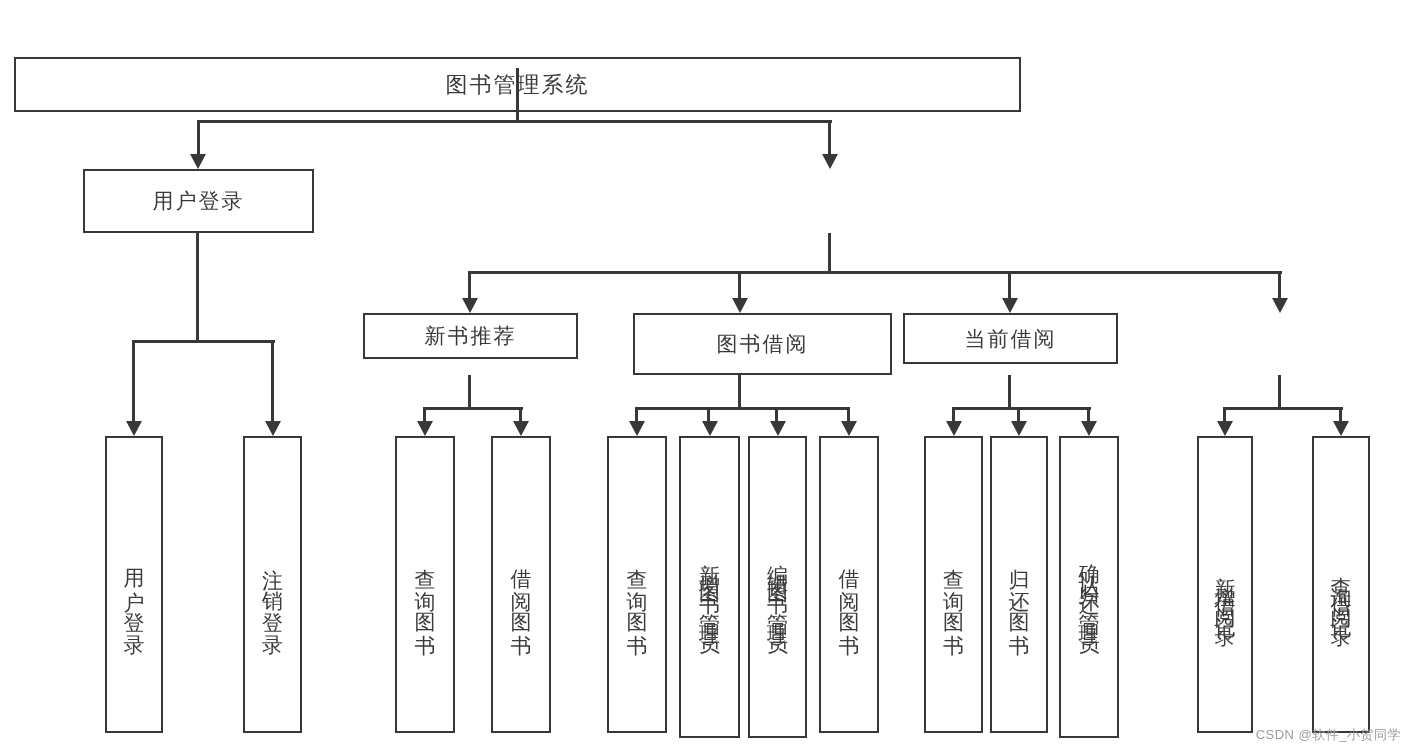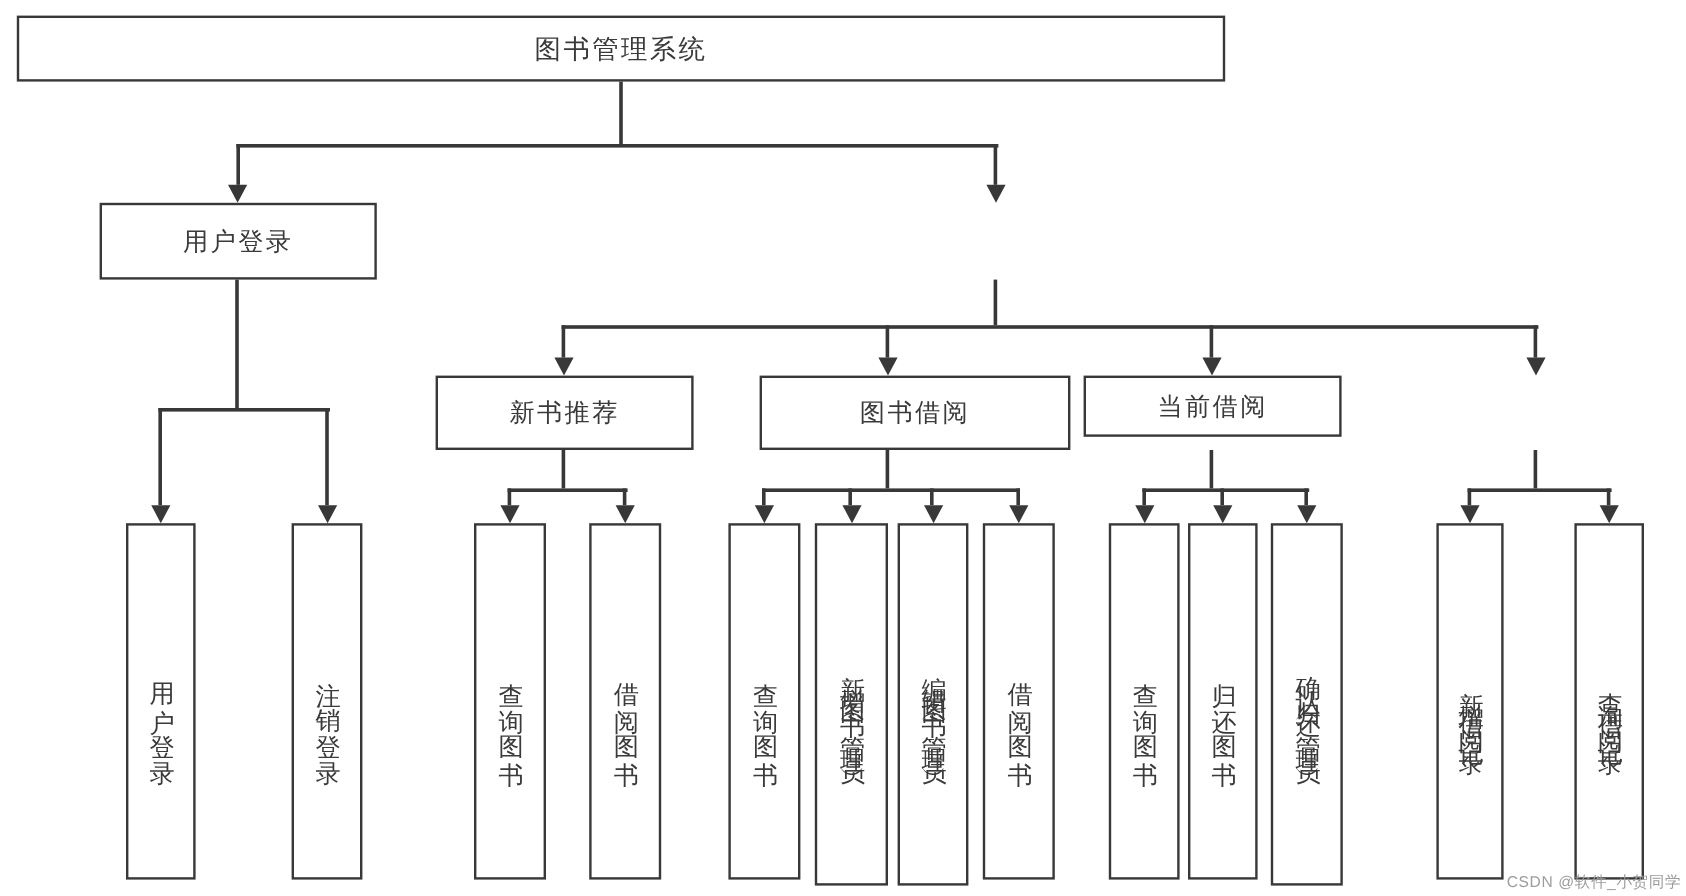--- a/index.html
+++ b/index.html
@@ -21,21 +21,21 @@
     box-sizing: border-box;
     border: 2px solid #383838;
     background: #ffffff;
     display: flex;
     align-items: center;
     justify-content: center;
     font-size: 21px;
     color: #3a3a3a;
     letter-spacing: 2px;
   }
-  .node.root { font-size: 22px; }
+  .node.root { font-size: 22px; margin-top: 44px; }
   
   .leaf {
     position: absolute;
     box-sizing: border-box;
     border: 2px solid #383838;
     background: #ffffff;
     writing-mode: vertical-rl;
     text-orientation: mixed;
     display: flex;
     align-items: center;
@@ -96,21 +96,21 @@
   <div class="hline" style="left:468px;top:271px;width:814px"></div>
   <div class="vline" style="left:468px;top:271px;height:27px"></div>
   <div class="arrowhead" style="left:462px;top:298px"></div>
   <div class="vline" style="left:738px;top:271px;height:27px"></div>
   <div class="arrowhead" style="left:732px;top:298px"></div>
   <div class="vline" style="left:1008px;top:271px;height:27px"></div>
   <div class="arrowhead" style="left:1002px;top:298px"></div>
   <div class="vline" style="left:1278px;top:271px;height:27px"></div>
   <div class="arrowhead" style="left:1272px;top:298px"></div>
 
-  <div class="node" style="left:363px;top:313px;width:215px;height:62px">
+  <div class="node" style="left:363px;top:313px;width:215px;height:46px">
     <span>新书推荐</span>
   </div>
   <div class="node" style="left:633px;top:313px;width:259px;height:62px">
     <span>图书借阅</span>
   </div>
   <div class="node" style="left:903px;top:313px;width:215px;height:51px">
     <span>当前借阅</span>
   </div>
 
   <div class="vline" style="left:468px;top:375px;height:32px"></div>

